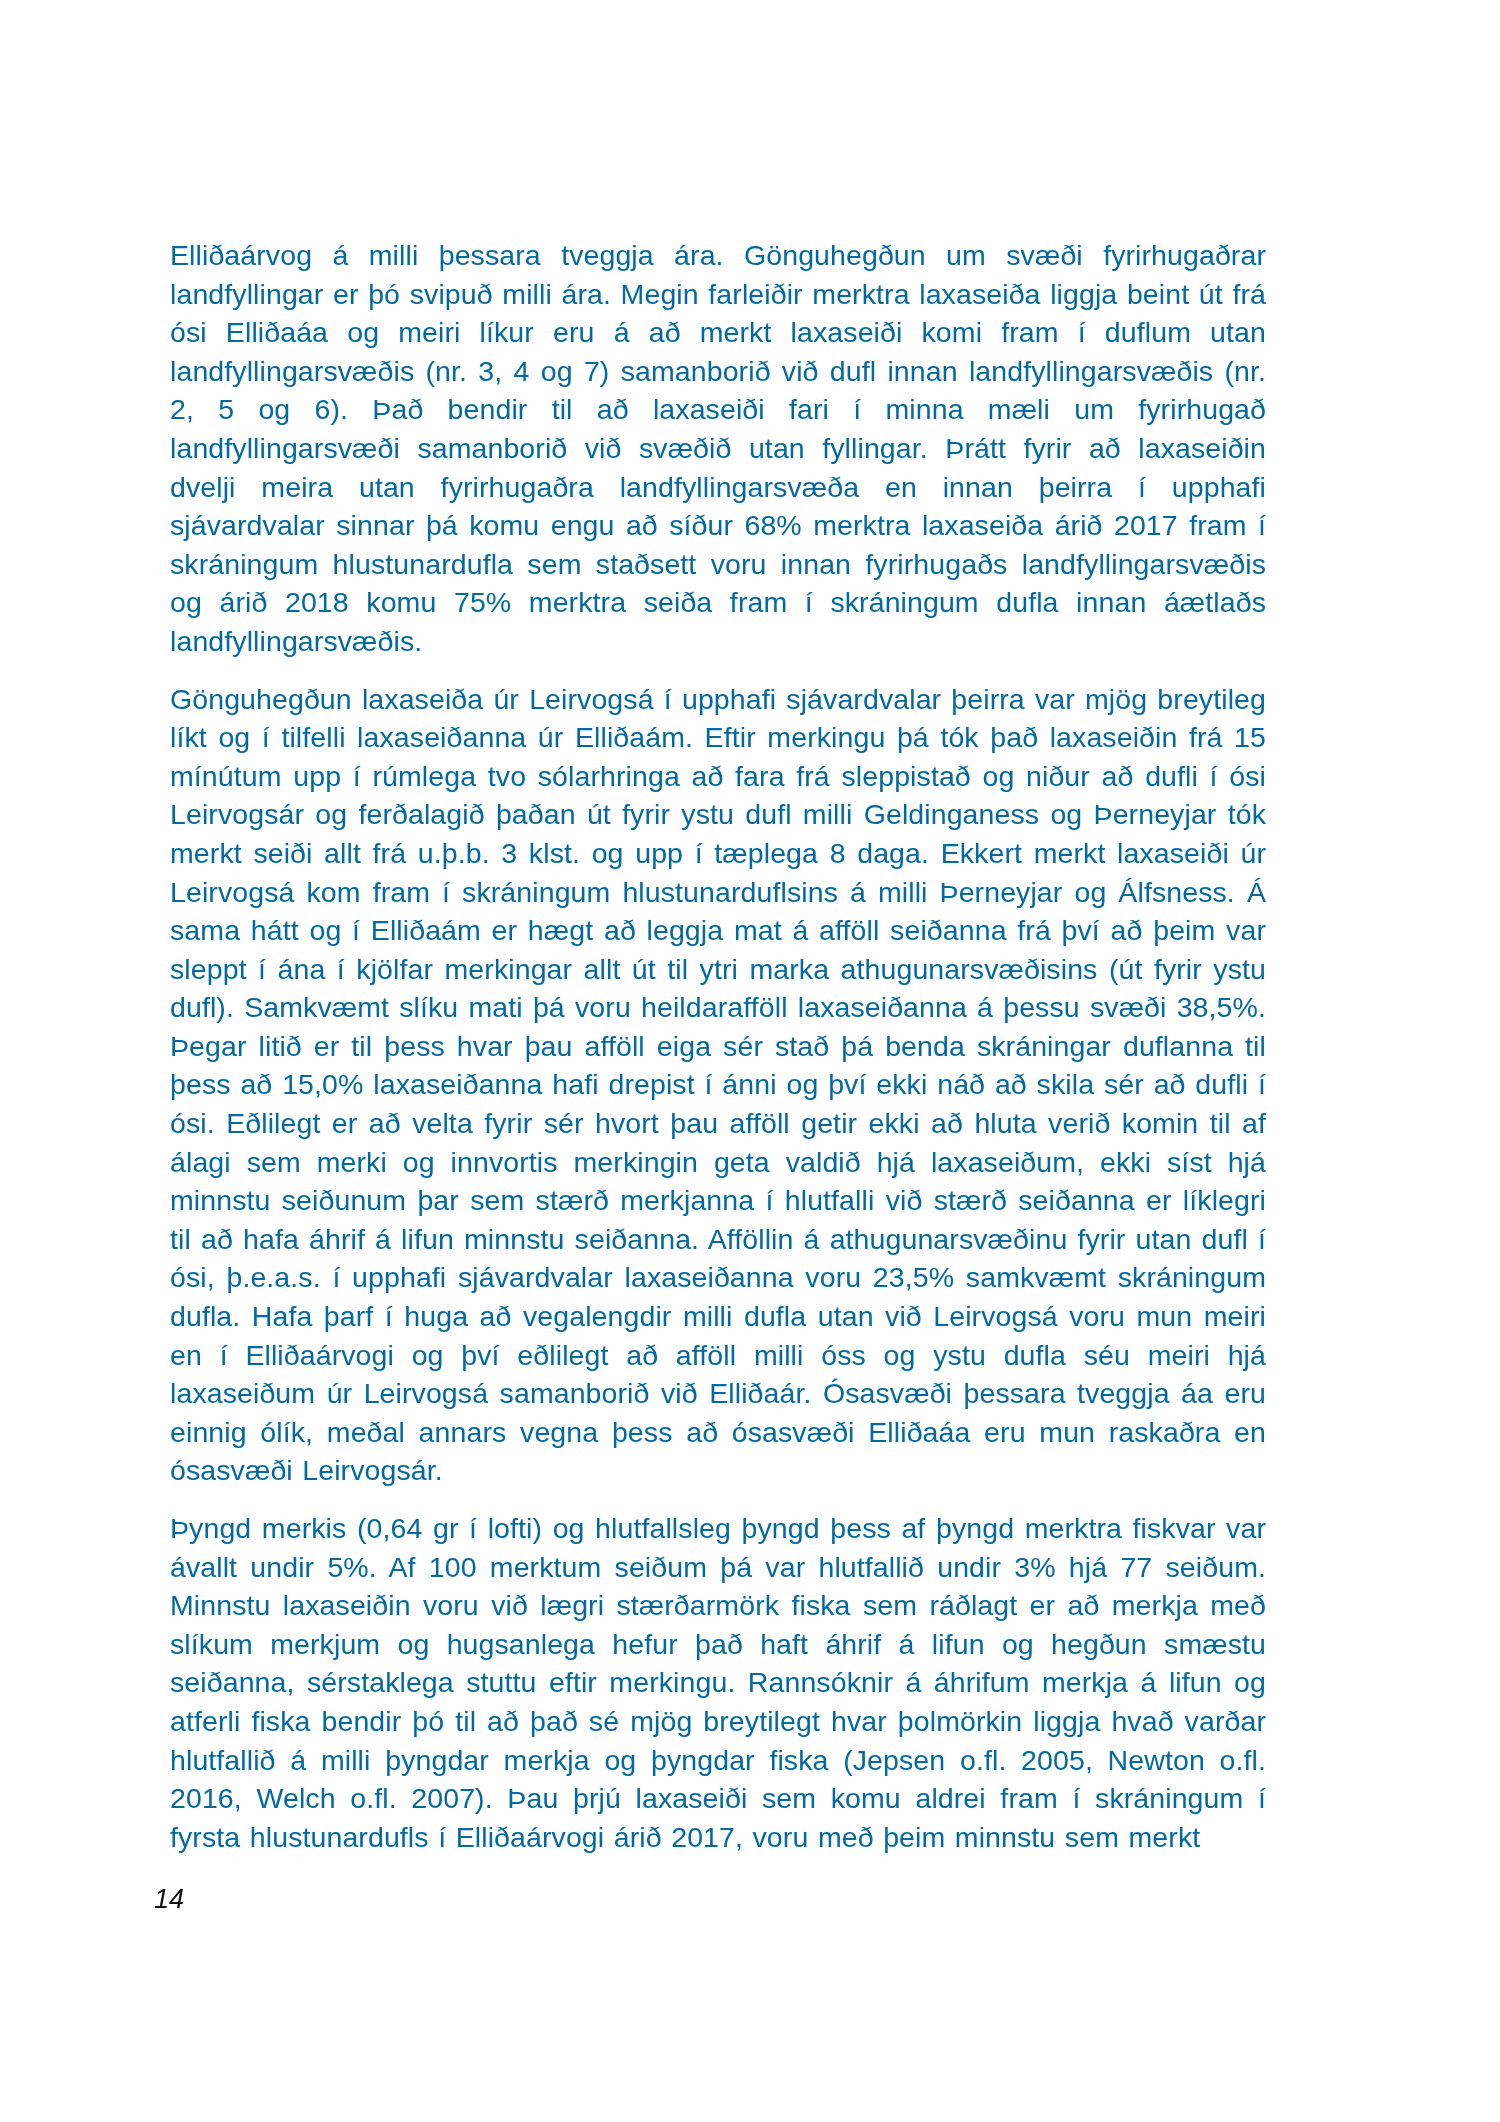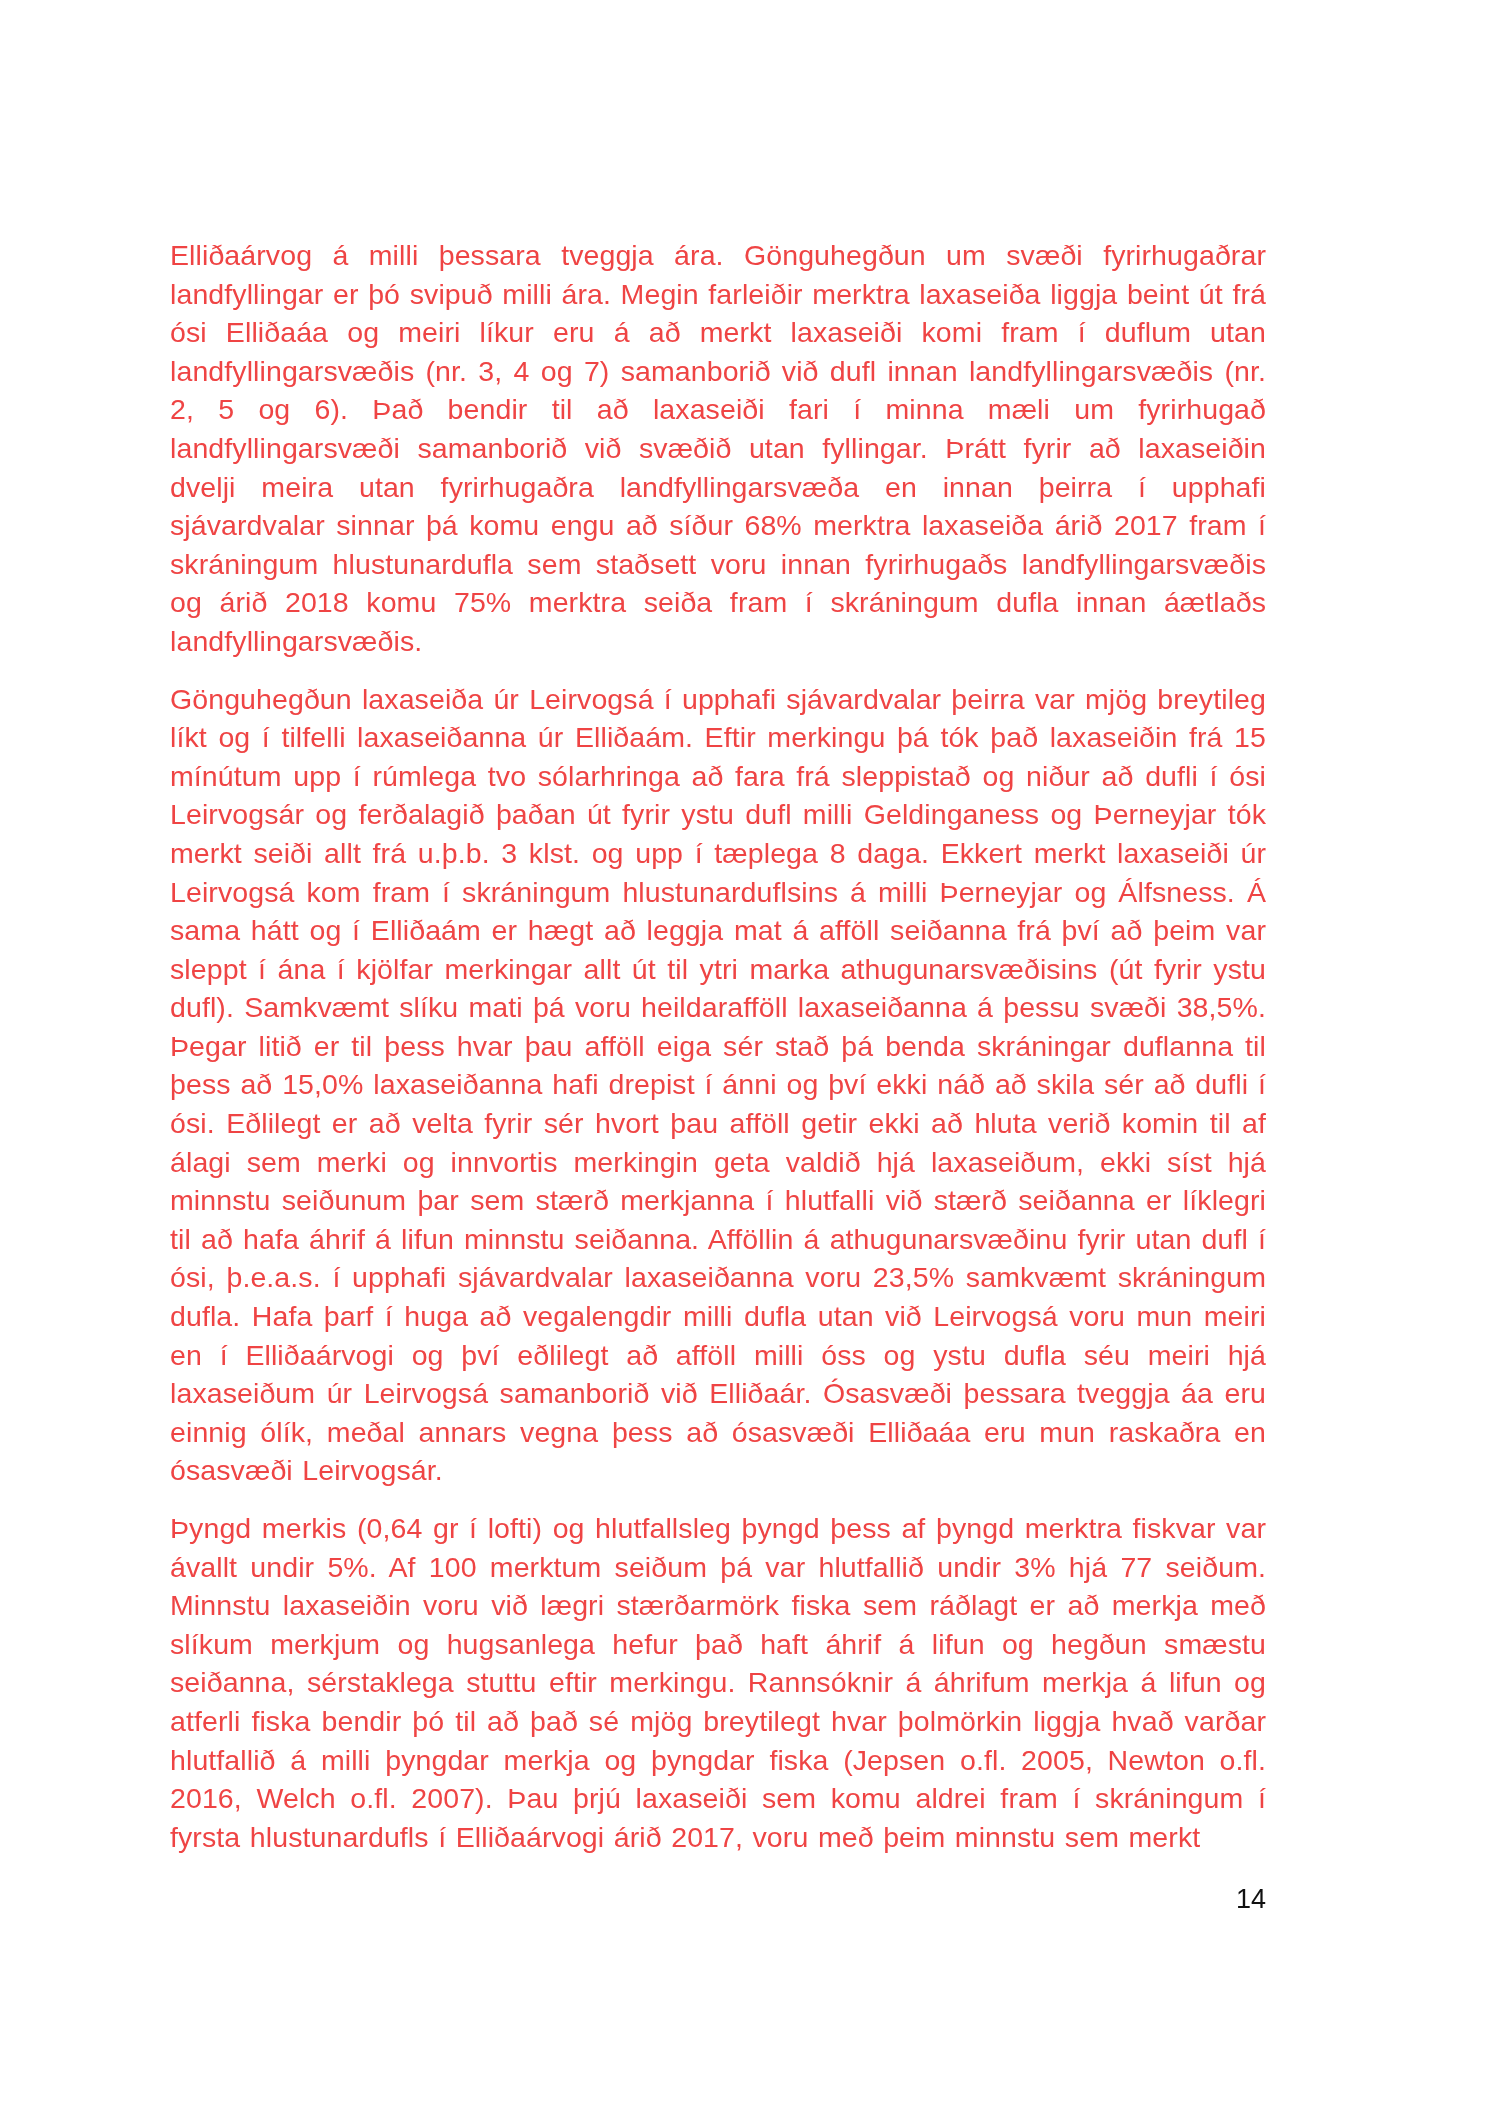--- a/index.html
+++ b/index.html
@@ -26,28 +26,29 @@
     top: 236px;
     width: 1096px;
   }
   .para {
     font-size: 28.5px;
     line-height: 38.6px;
     text-align: justify;
     letter-spacing: 0.1px;
     word-spacing: 1.5px;
     margin: 0 0 19px 0;
-    color: #ef4444;
+    color: #0369a1;
   }
   .page-footer {
     position: absolute;
-    left: 170px;
+    left: 154px;
     width: 1096px;
     top: 1884px;
-    text-align: right;
+    text-align: left;
+    font-style: italic;
   }
   .page-number {
     font-size: 27px;
     color: #111111;
   }
 </style>
 </head>
 <body>
 
 <div class="page">

